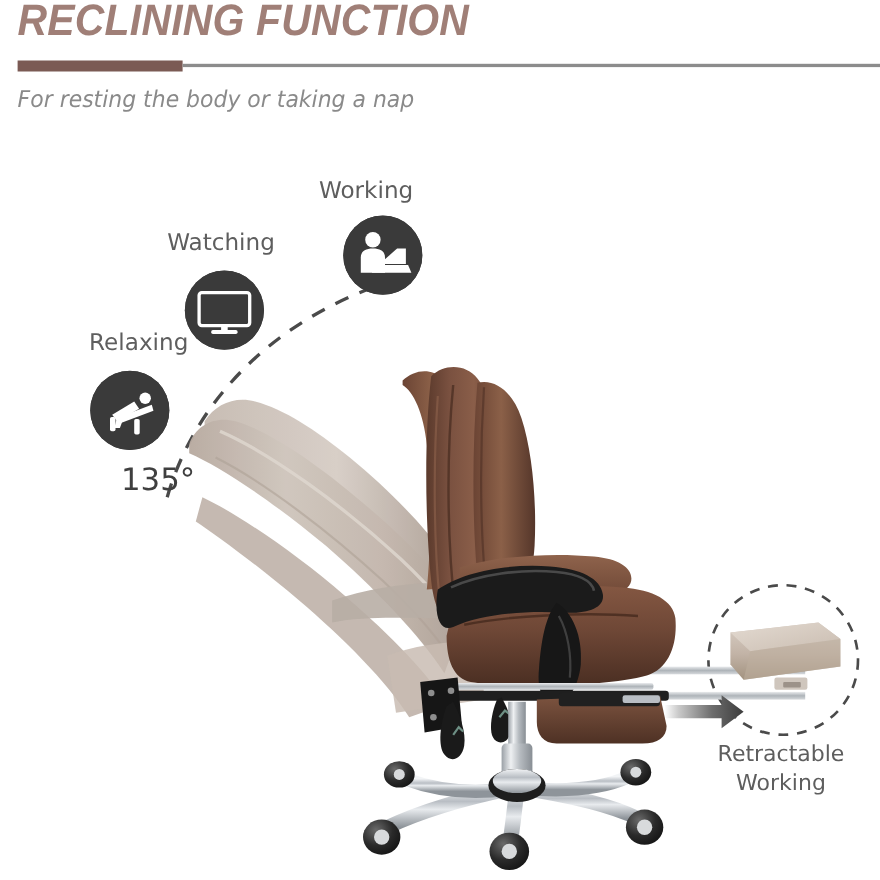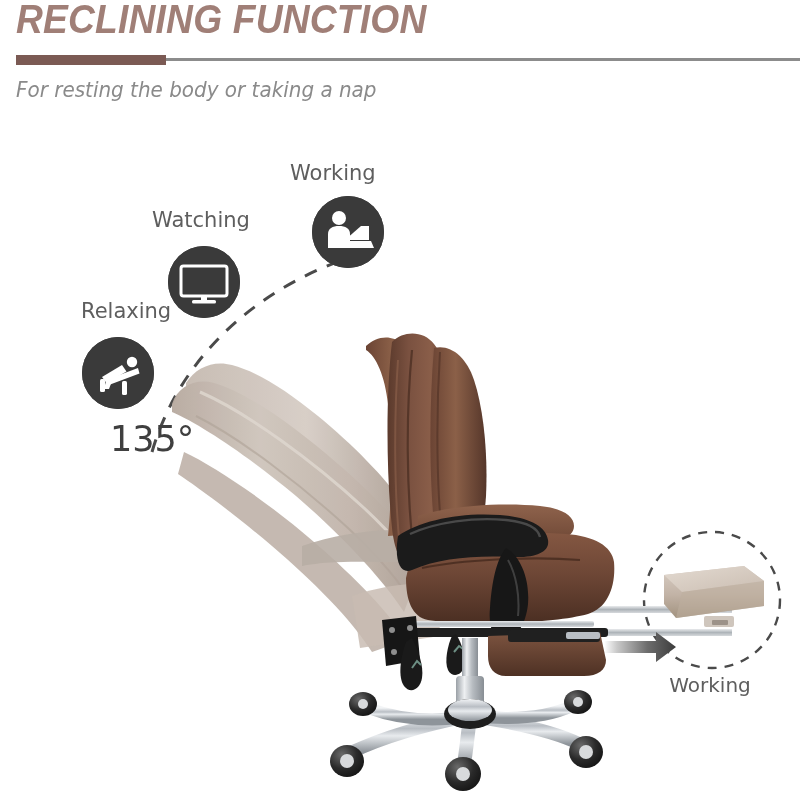--- a/index.html
+++ b/index.html
@@ -96,21 +96,21 @@
   #circle-watching { left: 168px; top: 246px; width: 72px; height: 72px; }
 
   #label-working { left: 290px; top: 161px; }
   #circle-working { left: 312px; top: 196px; width: 72px; height: 72px; }
 
   #angle-label {
     position: absolute;
     left: 110px;
     top: 419px;
     font-family: "DejaVu Sans", sans-serif;
-    font-size: 35px;
+    font-size: 28px;
     color: #3f3f3f;
     white-space: nowrap;
   }
 
   
   #footrest-caption {
     position: absolute;
     left: 620px;
     top: 672px;
     width: 180px;
@@ -449,14 +449,15 @@
       <path d="M16 52 L16 38 C16 32.5, 20.5 30, 27 30 C33.5 30, 38 32.5, 38 38 L38 52 Z"></path>
       <path d="M33 44 L49 30 L57 30 L57 44 Z"></path>
       <path d="M29 45 L59 45 L62 52 L26 52 Z"></path>
     </g>
   </svg>
 </div>
 
 <div id="angle-label">135°</div>
 
 <div id="footrest-caption">
+  <div>Retractable</div>
   <div>Working</div>
 </div>
 
 </body></html>

